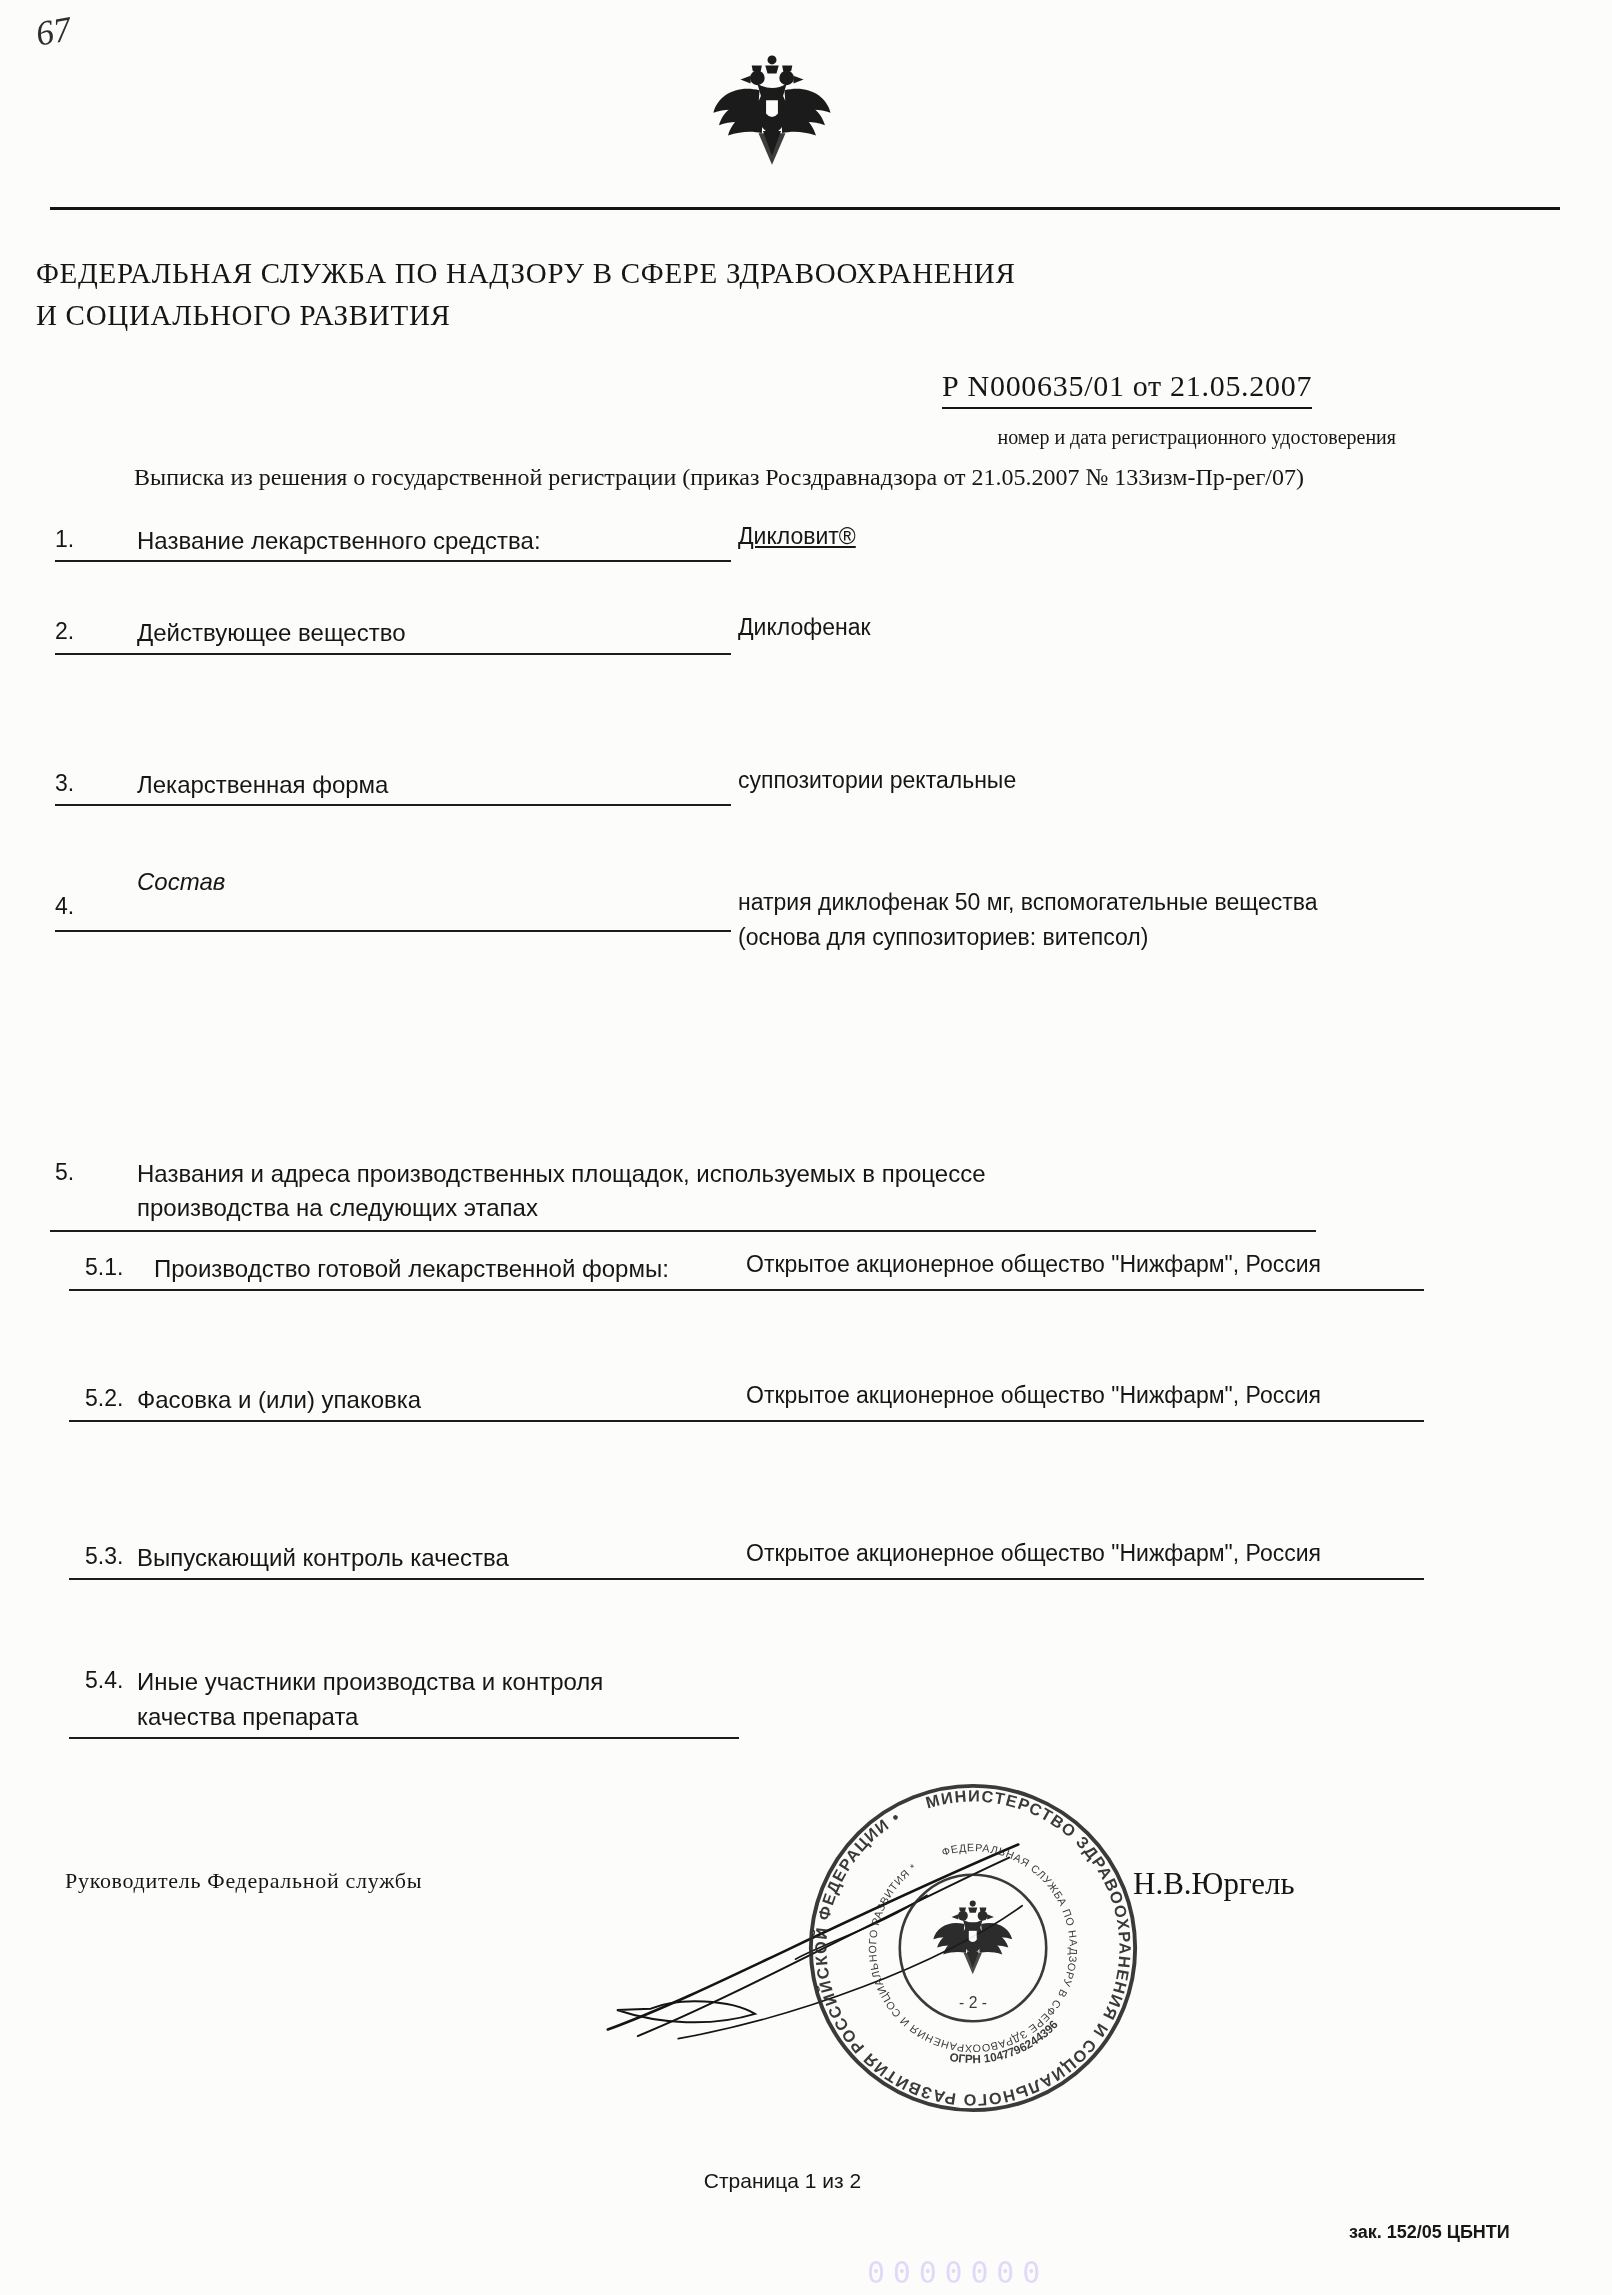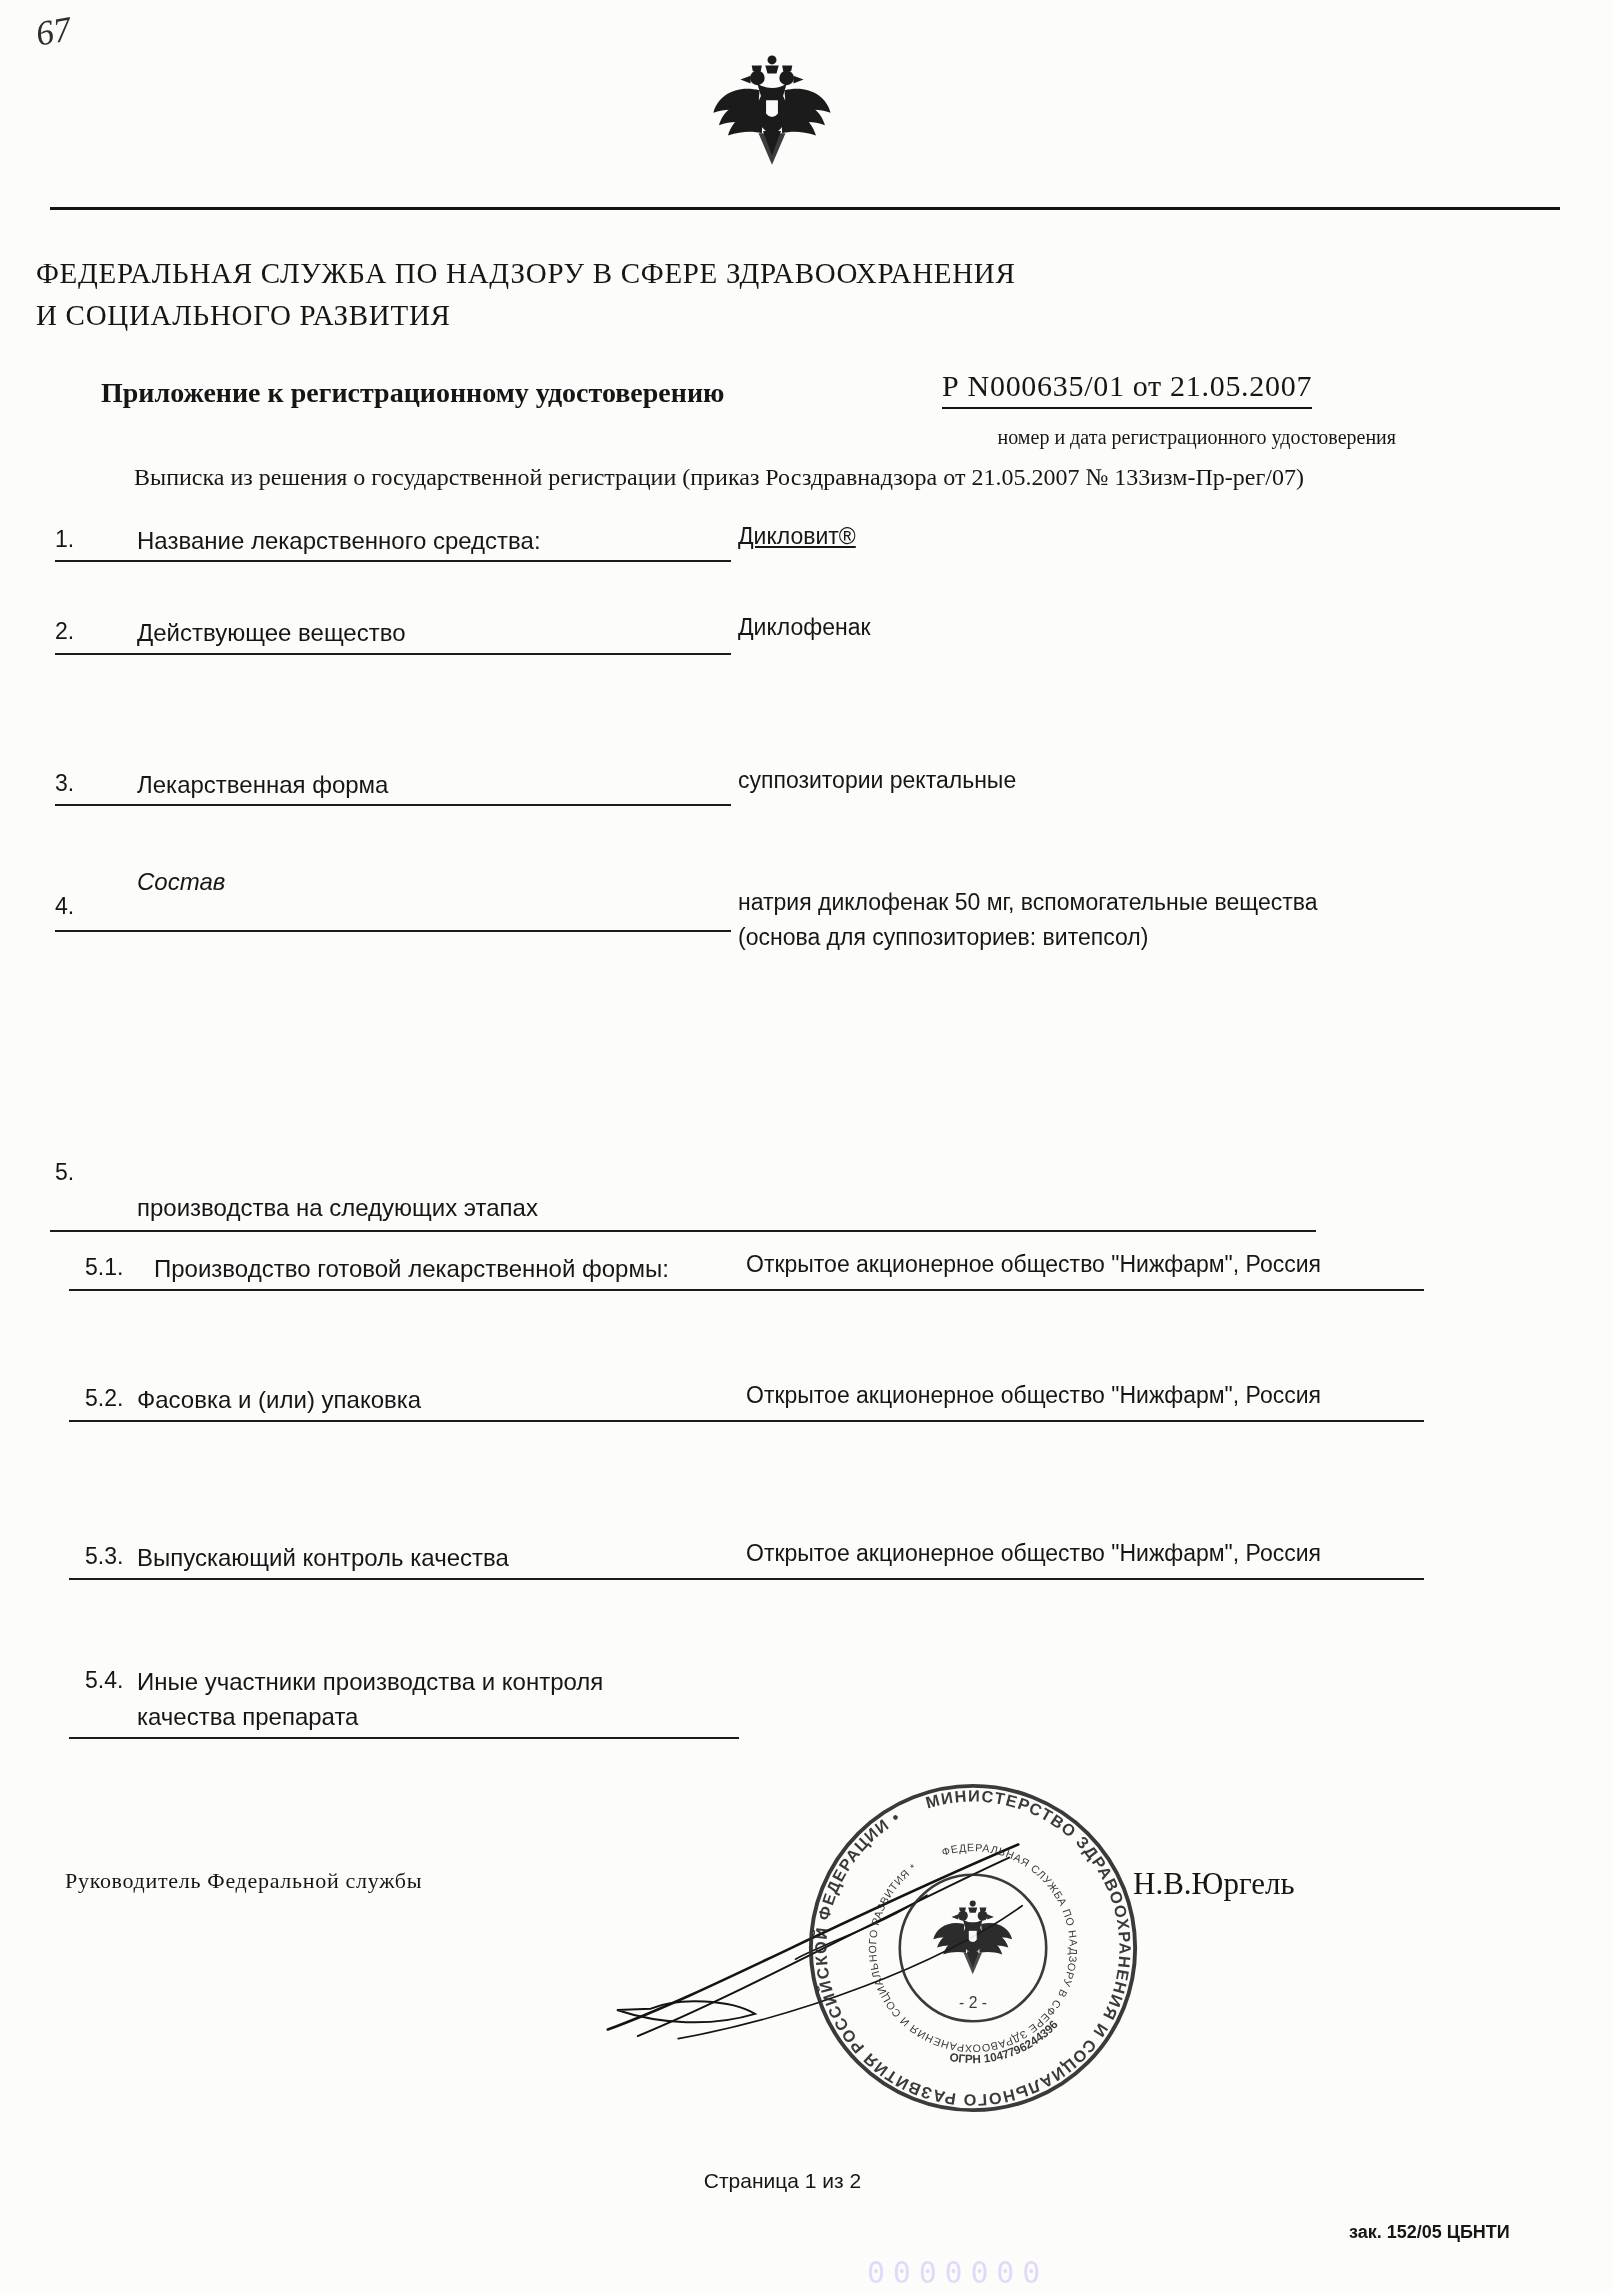--- a/index.html
+++ b/index.html
@@ -72,21 +72,20 @@
     </svg>
   </div>
 
   <div class="abs rule" style="left:50px;top:207px;width:1510px;height:3.3px;"></div>
 
   <div class="abs hdr" style="left:0;top:252px;width:1612px;">
     <div>ФЕДЕРАЛЬНАЯ СЛУЖБА ПО НАДЗОРУ В СФЕРЕ ЗДРАВООХРАНЕНИЯ</div>
     <div>И СОЦИАЛЬНОГО РАЗВИТИЯ</div>
   </div>
 
-  <div class="abs serif" style="left:101px;top:377px;font-size:28px;font-weight:bold;">Приложение к регистрационному удостоверению</div>
   <div class="abs regnum" style="left:942px;top:369px;">Р N000635/01 от 21.05.2007</div>
   <div class="abs serif" style="left:848px;top:426px;width:548px;text-align:right;font-size:20px;">номер и дата регистрационного удостоверения</div>
 
   <div class="abs serif" style="left:134px;top:464px;font-size:24px;white-space:nowrap;">Выписка из решения о государственной регистрации (приказ Росздравнадзора  от 21.05.2007 № 133изм-Пр-рег/07)</div>
 
   <div class="abs num" style="left:55px;top:526px;">1.</div>
   <div class="abs lbl" style="left:137px;top:526px;">Название лекарственного средства:</div>
   <div class="abs val" style="left:738px;top:522px;text-decoration:underline;">Дикловит®</div>
   <div class="uline" style="left:55px;top:560px;width:676px;"></div>
 
@@ -100,20 +99,21 @@
   <div class="abs val" style="left:738px;top:766px;">суппозитории ректальные</div>
   <div class="uline" style="left:55px;top:804px;width:676px;"></div>
 
   <div class="abs num" style="left:55px;top:893px;">4.</div>
   <div class="abs lbl" style="left:137px;top:867px;font-style:italic;">Состав</div>
   <div class="abs val" style="left:738px;top:888px;">натрия диклофенак 50 мг, вспомогательные вещества</div>
   <div class="abs val" style="left:738px;top:923px;">(основа для суппозиториев: витепсол)</div>
   <div class="uline" style="left:55px;top:930px;width:676px;"></div>
 
   <div class="abs num" style="left:55px;top:1159px;">5.</div>
+  <div class="abs lbl" style="left:137px;top:1159px;">Названия и адреса производственных площадок, используемых в процессе</div>
   <div class="abs lbl" style="left:137px;top:1193px;">производства на следующих этапах</div>
   <div class="uline" style="left:50px;top:1230px;width:1266px;"></div>
 
   <div class="abs num" style="left:85px;top:1254px;">5.1.</div>
   <div class="abs lbl" style="left:154px;top:1254px;">Производство готовой лекарственной формы:</div>
   <div class="abs val" style="left:746px;top:1250px;">Открытое акционерное общество "Нижфарм", Россия</div>
   <div class="uline" style="left:69px;top:1289px;width:1355px;"></div>
 
   <div class="abs num" style="left:85px;top:1385px;">5.2.</div>
   <div class="abs lbl" style="left:137px;top:1385px;">Фасовка и (или) упаковка</div>

